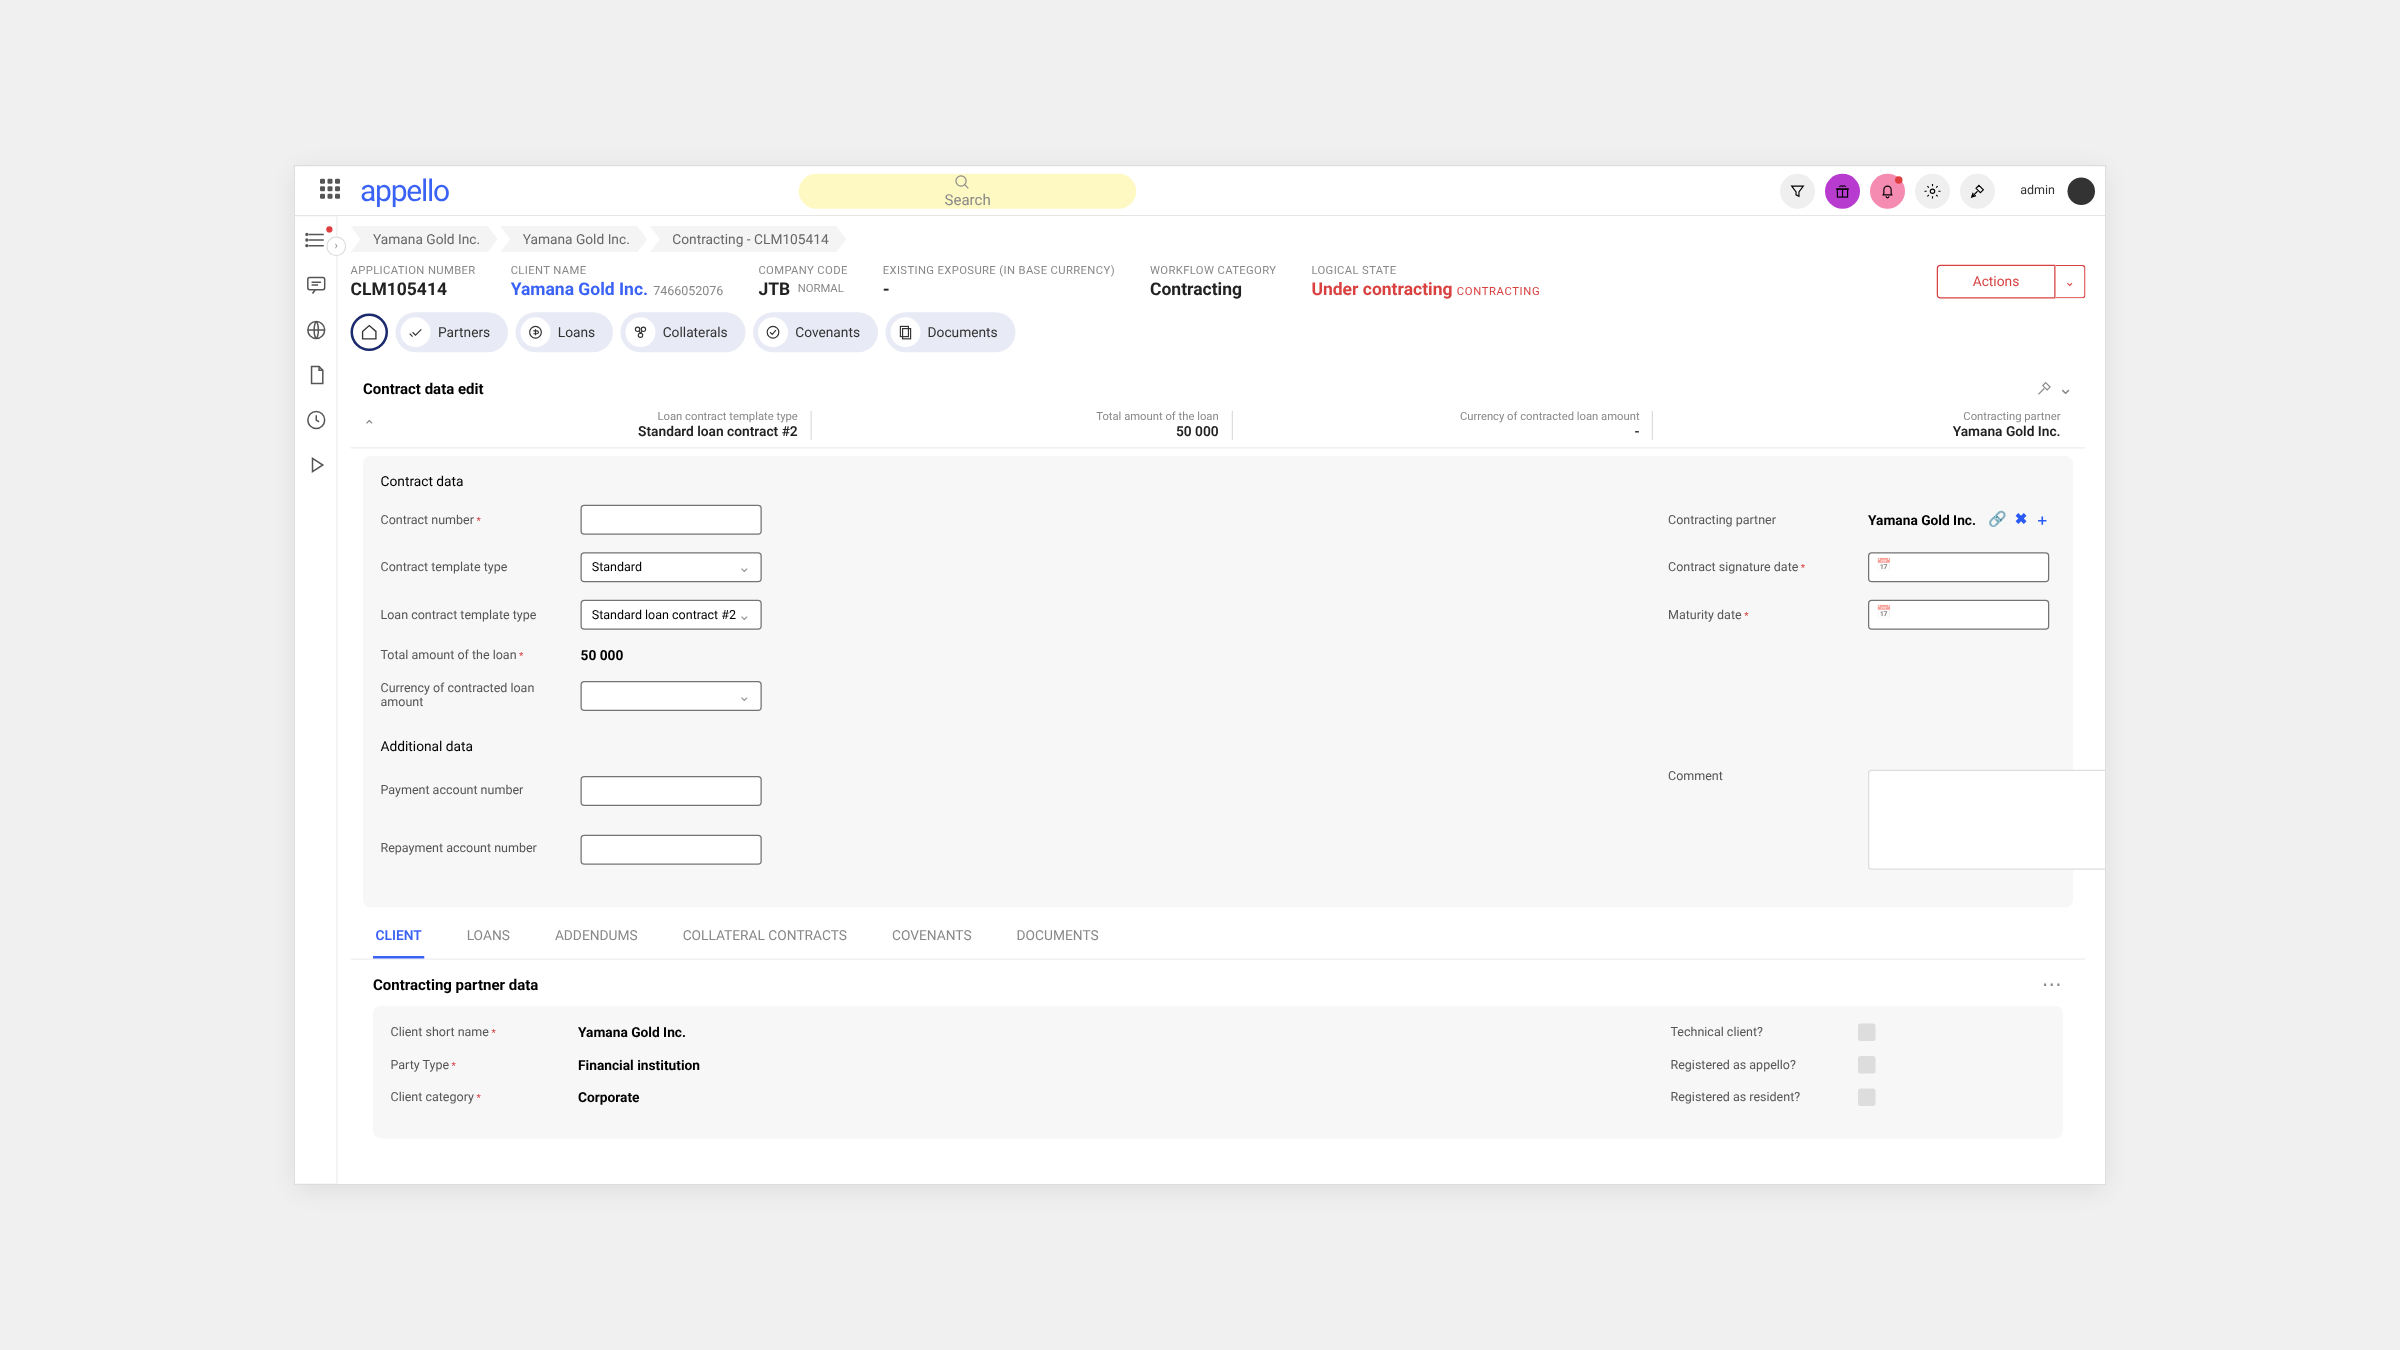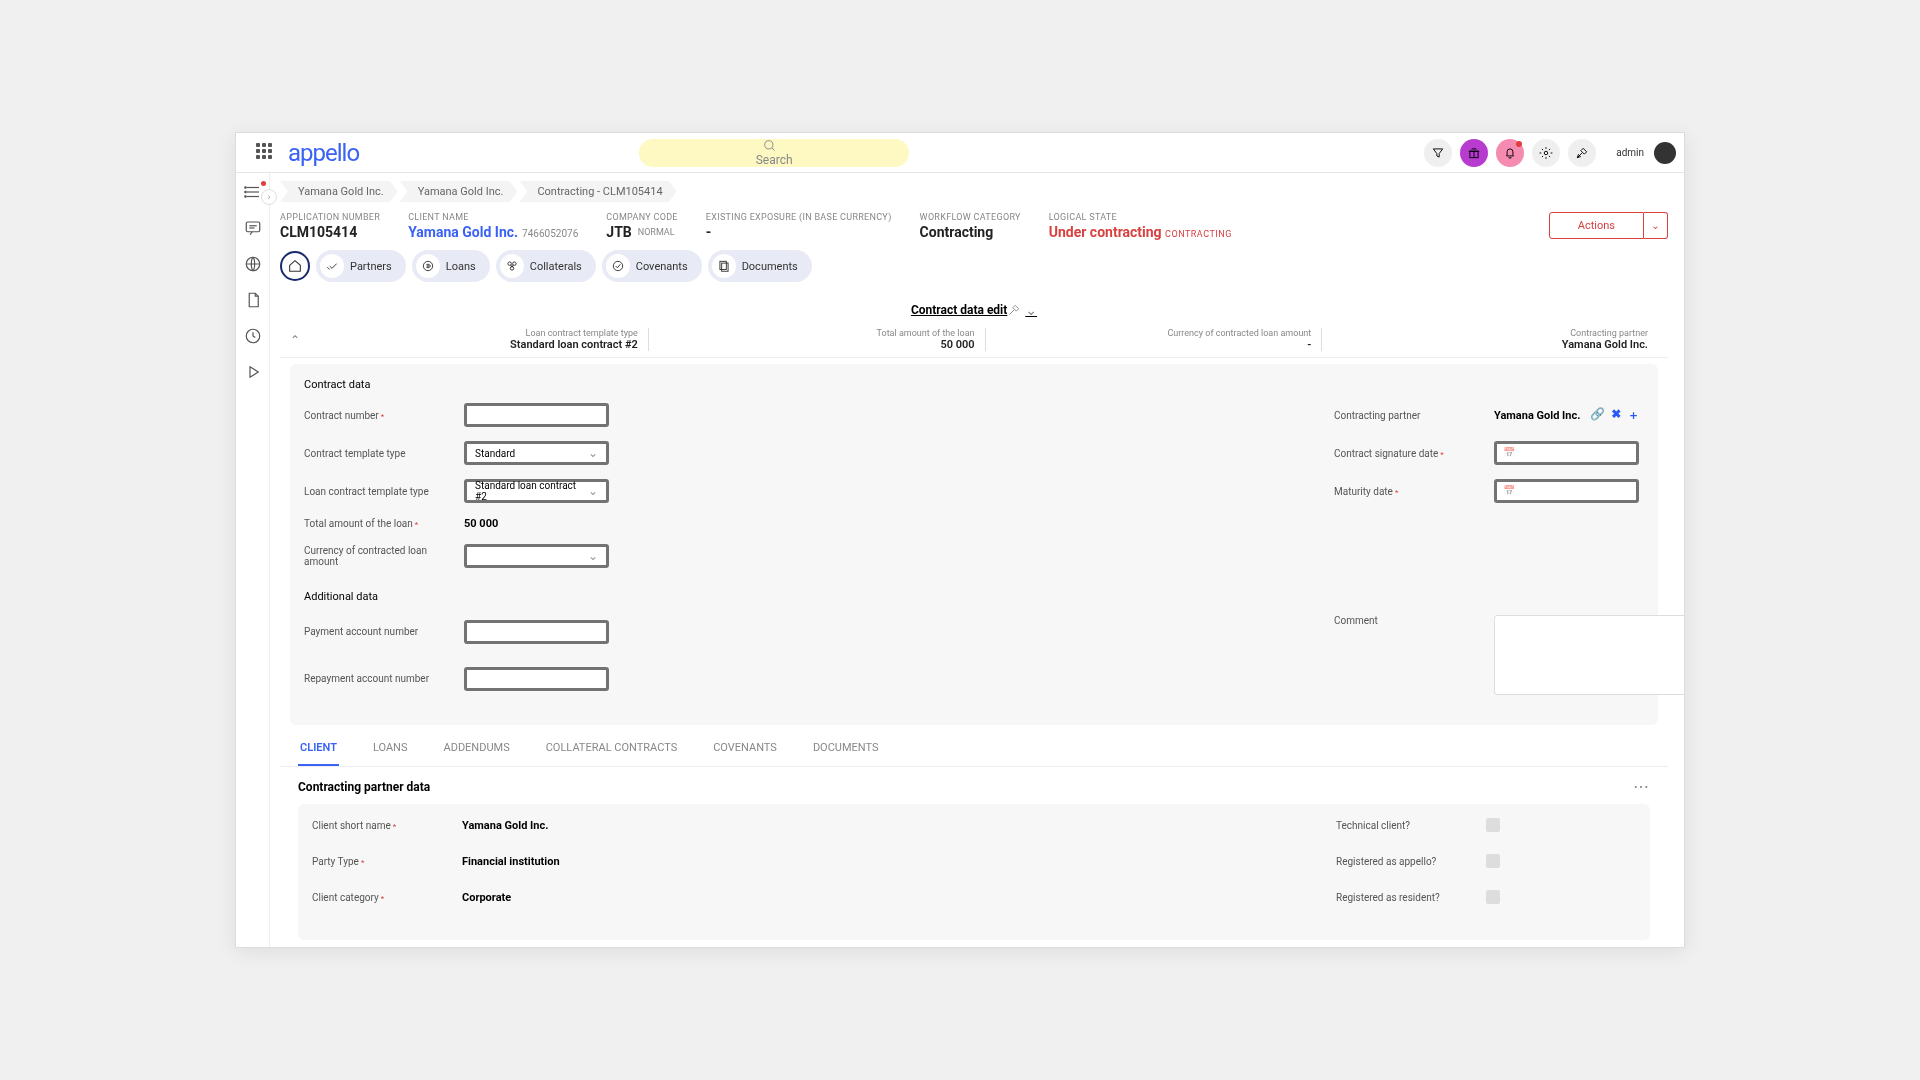--- a/index.html
+++ b/index.html
@@ -47,37 +47,37 @@
 .actions-wrap { margin-left:auto; display:flex; }
 .actions-btn { border:1px solid #d94141; color:#d94141; background:#fff; font-size:11px; padding:6px 28px; cursor:pointer; border-radius:3px 0 0 3px; }
 .actions-dd { border:1px solid #d94141; border-left:none; width:24px; display:flex; align-items:center; justify-content:center; color:#d94141; cursor:pointer; border-radius:0 3px 3px 0; font-size:10px; }
 
 .pill-row { display:flex; gap:6px; margin-bottom:14px; }
 .pill { display:flex; align-items:center; gap:6px; background:#e8eaf5; border-radius:16px; padding:4px 14px 4px 4px; font-size:11px; color:#333; cursor:pointer; }
 .pill .picon { width:24px; height:24px; border-radius:50%; background:#fff; display:flex; align-items:center; justify-content:center; }
 .pill.active { background:none; padding:0; }
 .pill.active .picon { border:2px solid #1a2a6c; width:30px; height:30px; }
 
-.section-title-row { display:flex; align-items:center; justify-content:center; padding: 6px 10px; text-decoration: underline; }
+.section-title-row { display:flex; align-items:center; justify-content:space-between; padding: 6px 10px; }
 .section-title { font-size:12px; font-weight:700; }
 .gear-dd { color:#888; font-size:14px; cursor:pointer; display:flex; gap:4px; align-items:center; }
 
 .summary-row { display:flex; align-items:center; gap:0; font-size:10px; border-bottom:1px solid #eee; padding:4px 10px 6px 10px; }
 .chev { color:#888; margin-right:12px; cursor:pointer; font-size:12px; }
 .scol { flex:1; text-align:right; border-right:1px solid #ddd; padding-right:10px; }
 .scol:last-child { border-right:none; }
 .slabel { font-size:9px; color:#888; }
 .sval { font-size:11px; color:#222; font-weight:600; }
 
 .form-panel { background:#f7f7f8; border-radius:6px; margin:6px 10px; padding:14px 14px 30px 14px; }
 .form-heading { font-size:11px; font-weight:400; margin-bottom:12px; }
 .form-grid { display:grid; grid-template-columns: 150px 150px 1fr 150px 150px; column-gap:10px; row-gap:14px; align-items:center; }
 .flabel { font-size:10px; color:#555; }
 .req::after { content:' *'; color:#d94141; font-size:8px; }
-.finput, .fselect { height:24px; border:3px solid #737373; border-radius:3px; background:#fff; font-size:10px; padding:0 8px; width:145px; }
+.finput, .fselect { height:24px; border:1px solid #737373; border-radius:3px; background:#fff; font-size:10px; padding:0 8px; width:145px; }
 .fselect { display:flex; align-items:center; justify-content:space-between; cursor:pointer; }
 .fselect::after { content:'⌄'; color:#999; font-size:12px; }
 .fstatic { font-size:11px; font-weight:700; }
 .partner-chip { display:flex; align-items:center; gap:10px; font-size:11px; font-weight:700; }
 .partner-chip .picons { display:flex; gap:6px; color:#2a5af5; font-size:12px; }
 .partner-chip .picons span { cursor:pointer; }
 .date-input { position:relative; }
 .date-input::before { content:'📅'; position:absolute; left:6px; top:3px; font-size:10px; opacity:0.5; }
 .textarea { width:360px; height:80px; border:1px solid #ddd; border-radius:3px; background:#fff; }
 
@@ -87,21 +87,21 @@
 
 .tabs { display:flex; gap:32px; padding:0 18px; border-bottom:1px solid #eee; font-size:11px; color:#888; }
 .tab { padding:10px 2px; cursor:pointer; }
 .tab.active { color:#3a62f5; border-bottom:2px solid #3a62f5; font-weight:600; }
 
 .client-section { padding:10px 18px; }
 .client-title-row { display:flex; justify-content:space-between; align-items:center; margin-bottom:8px; }
 .client-title { font-size:12px; font-weight:700; }
 .dots { color:#888; cursor:pointer; font-size:16px; letter-spacing:1px; }
 .client-panel { background:#f7f7f8; border-radius:6px; padding:14px; }
-.client-grid { display:grid; grid-template-columns:150px 200px 1fr 150px 150px; row-gap:22px; align-items:center; font-size:10px; }
+.client-grid { display:grid; grid-template-columns:150px 200px 1fr 150px 150px; row-gap:12px; align-items:center; font-size:10px; }
 .checkbox { width:14px; height:14px; background:#ddd; border-radius:2px; }
 
 svg { stroke:currentColor; fill:none; stroke-width:1.6; }
 </style>
 </head>
 <body>
 
 <div class="frame">
 
   <div class="topbar">

